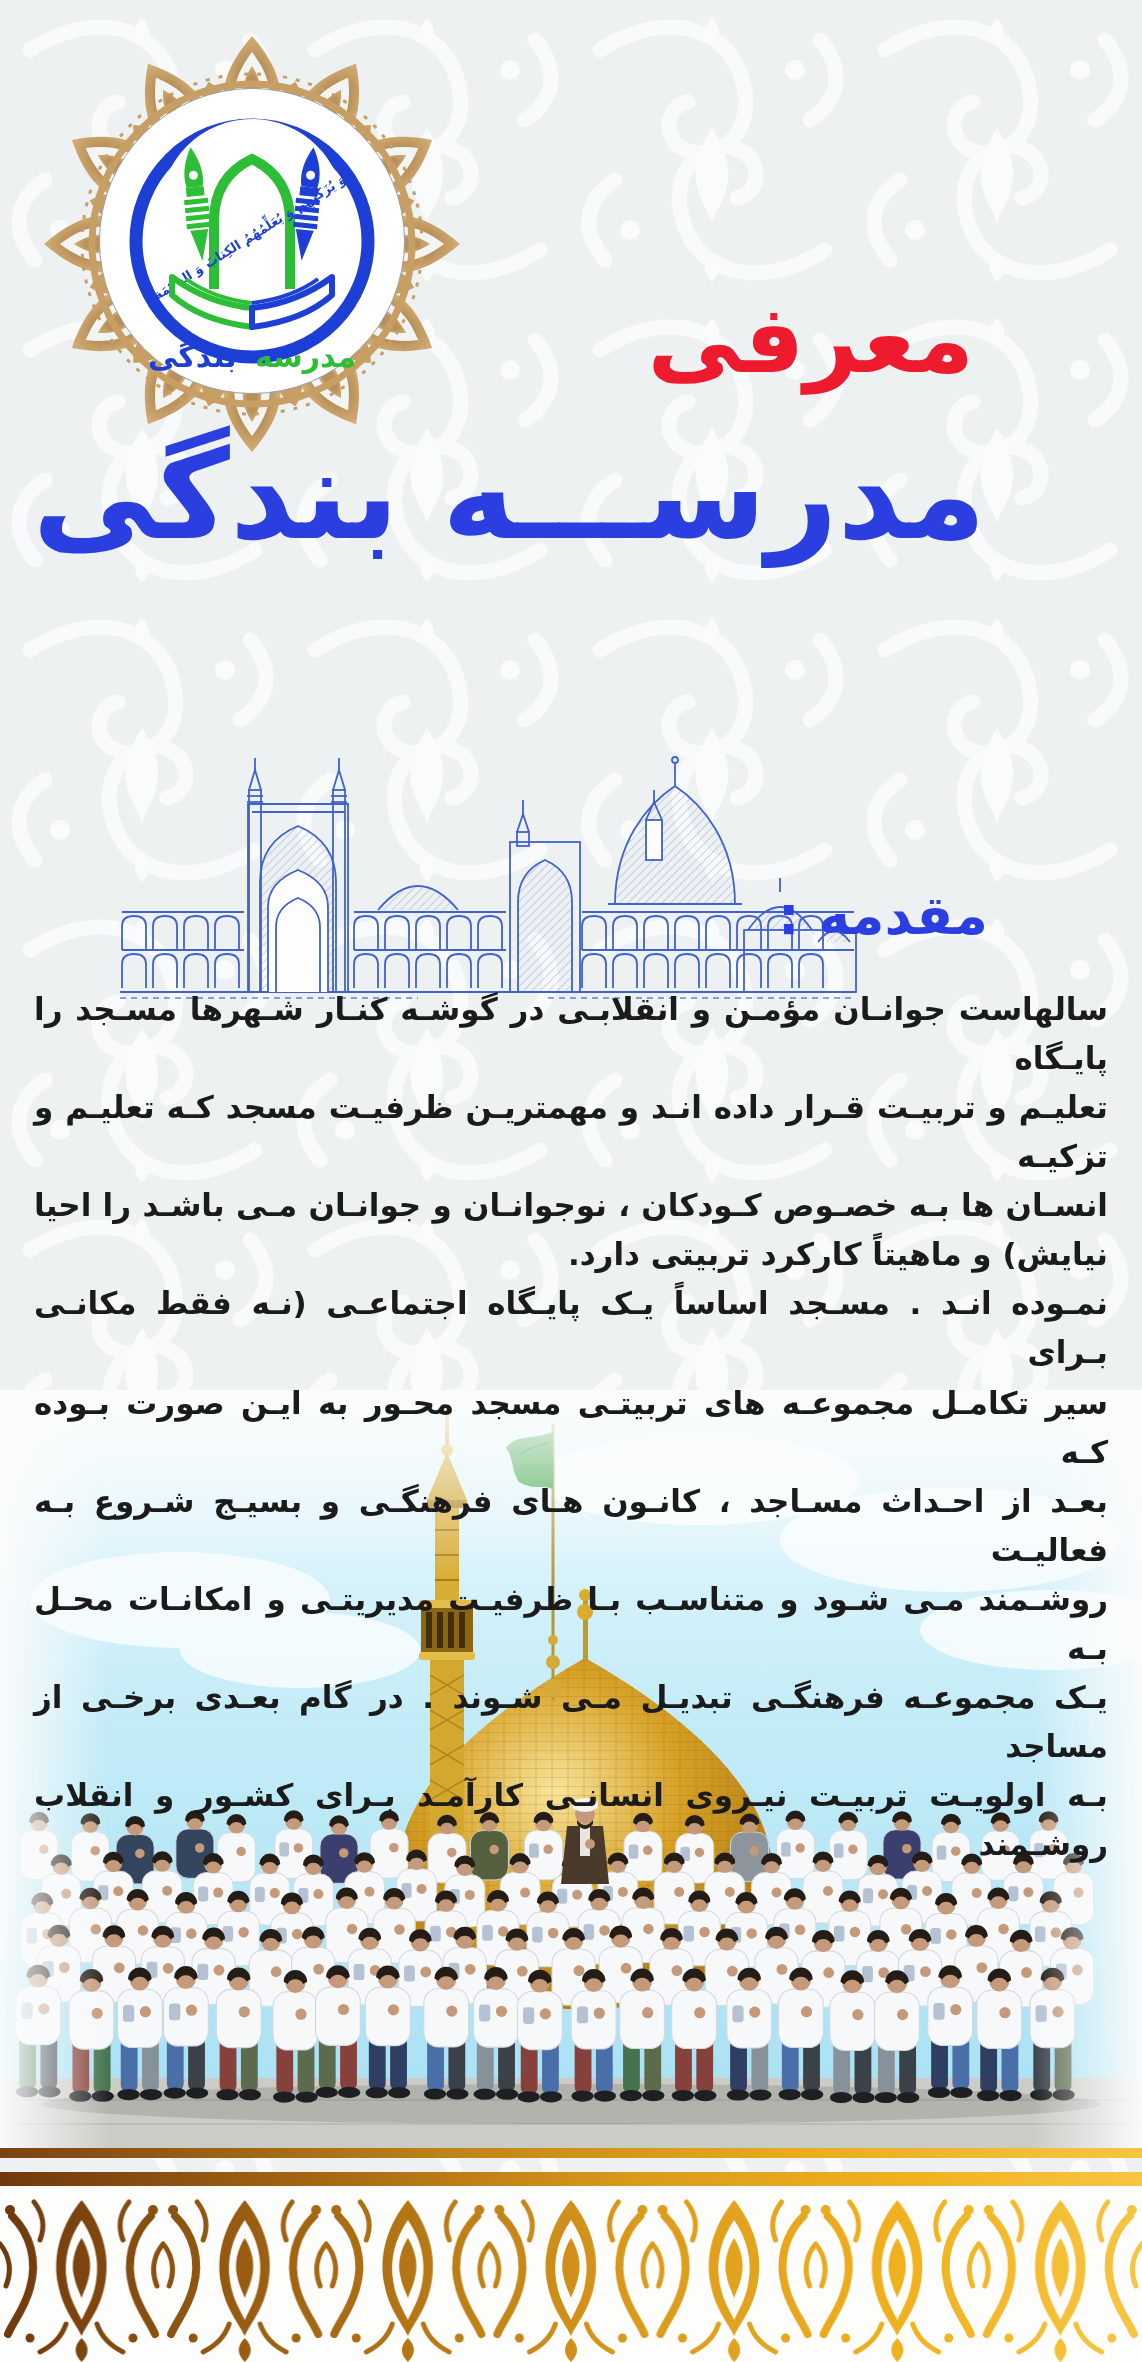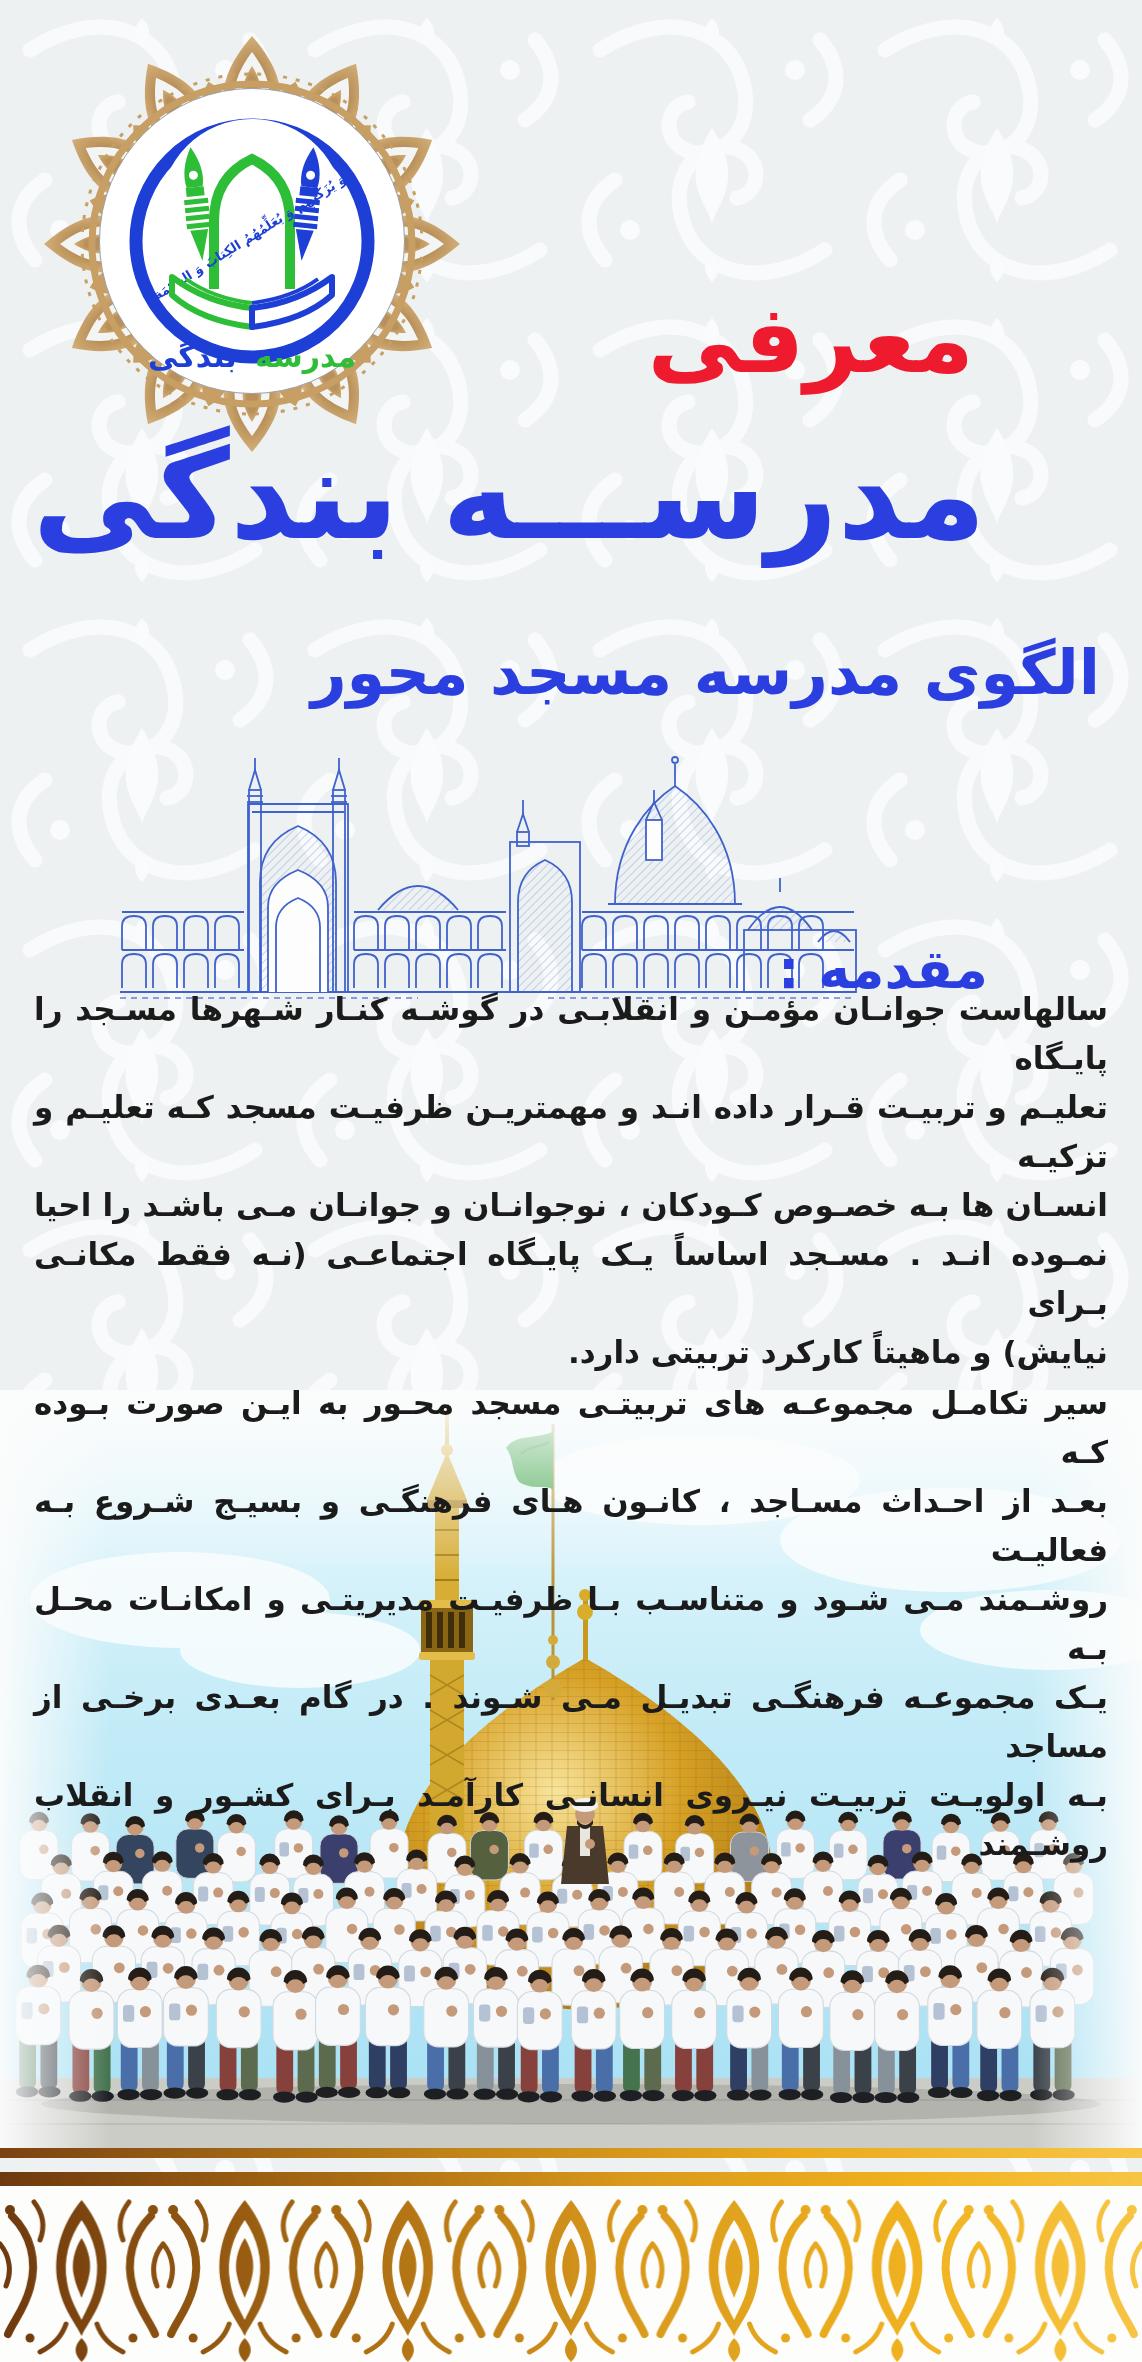--- a/index.html
+++ b/index.html
@@ -14,21 +14,21 @@
   .logo-circle{left:99px;top:88px;width:304px;height:304px;border-radius:50%;
                background:#fff;border:1px solid #99a0a7;z-index:2;}
   .logo-circle svg{position:absolute;inset:0;}
   
   .kicker{right:168px;top:288px;z-index:3;color:var(--accent-red,#ee1b2e);
           font-size:94px;font-weight:bold;line-height:1.1;}
   .main-title{right:156px;top:424px;z-index:3;color:var(--accent-blue,#2b3fe0);
           font-size:124px;font-weight:bold;line-height:1.15;white-space:nowrap;}
   .subtitle{right:42px;top:636px;z-index:3;color:var(--accent-blue,#2b3fe0);
           font-size:62px;font-weight:bold;white-space:nowrap;}
-  .section-heading{right:154px;top:938px;z-index:3;color:var(--accent-blue,#2b3fe0);
+  .section-heading{right:154px;top:884px;z-index:3;color:var(--accent-blue,#2b3fe0);
           font-size:54px;font-weight:bold;}
   
   #sketch{left:118px;top:742px;width:740px;height:262px;z-index:2;}
   
   .bodytext{left:34px;top:985px;width:1074px;z-index:3;direction:rtl;
             color:var(--text-ink,#1b1b1b);font-size:31px;font-weight:bold;line-height:49px;}
   .bodytext .ln{text-align:justify;text-align-last:justify;}
   .bodytext .ln.last{text-align:right;text-align-last:right;}
   .bodytext .pgap{height:2px;}
   
@@ -157,21 +157,20 @@
 
       <text x="152" y="278" text-anchor="middle" style="font-size:30px;font-weight:bold;direction:rtl;">
         <tspan style="fill:var(--logo-green,#2ebd36)">مدرسه</tspan>
         <tspan dx="-8" style="fill:var(--logo-blue,#1d3fd6)">بندگی</tspan>
       </text>
     </svg>
   </div>
 
   <div class="layer kicker">معرفی</div>
   <div class="layer main-title">مدرســـه بندگی</div>
-  <div class="layer subtitle">الگوی مدرسه مسجد محور</div>
   <div class="layer section-heading">مقدمه :</div>
 
   <svg id="sketch" class="layer" viewBox="0 0 740 262">
     <defs>
       <pattern id="hatch" width="6" height="6" patternUnits="userSpaceOnUse" patternTransform="rotate(45)">
         <line x1="0" y1="0" x2="0" y2="6" stroke="#4a6bd0" stroke-width="1.1" opacity="0.55"></line>
       </pattern>
     </defs>
     <g fill="none" style="stroke:var(--sketch-blue,#3156c9)" stroke-width="1.8" opacity="0.92">
       <line x1="2" y1="250" x2="738" y2="250"></line>
@@ -262,22 +261,22 @@
       <path d="M700,200 Q716,178 732,200" fill="url(#hatch)"></path>
       <rect x="626" y="188" width="112" height="62"></rect>
     </g>
   </svg>
 
   <div class="layer bodytext">
     <div>
       <div class="ln">سالهاست جوانـان مؤمـن و انقلابـی در گوشـه کنـار شـهرها مسـجد را پایـگاه</div>
       <div class="ln">تعلیـم و تربیـت قـرار داده انـد و مهمتریـن ظرفیـت مسجد کـه تعلیـم و تزکیـه</div>
       <div class="ln">انسـان ها بـه خصـوص کـودکان ، نوجوانـان و جوانـان مـی باشـد را احیا</div>
+      <div class="ln last">نیایش) و ماهیتاً کارکرد تربیتی دارد.</div>
       <div class="ln">نمـوده انـد . مسـجد اساساً یـک پایـگاه اجتماعـی (نـه فقط مکانـی بـرای</div>
-      <div class="ln last">نیایش) و ماهیتاً کارکرد تربیتی دارد.</div>
     </div>
     <div class="pgap"></div>
     <div>
       <div class="ln">سیر تکامـل مجموعـه های تربیتـی مسجد محـور به ایـن صورت بـوده کـه</div>
       <div class="ln">بعـد از احـداث مسـاجد ،  کانـون هـای فرهنگـی و بسیـج شـروع بـه  فعالیـت</div>
       <div class="ln">روشـمند مـی شـود و متناسـب بـا ظرفیـت مدیریتـی و امکانـات محـل  بـه</div>
       <div class="ln">یـک مجموعـه فرهنگـی تبدیـل مـی شـوند . در گام بعـدی برخـی  از مساجد</div>
       <div class="ln">بـه اولویـت تربیـت نیـروی انسانـی کارآمـد بـرای کشـور و انقلاب روشـمند</div>
     </div>
   </div>

